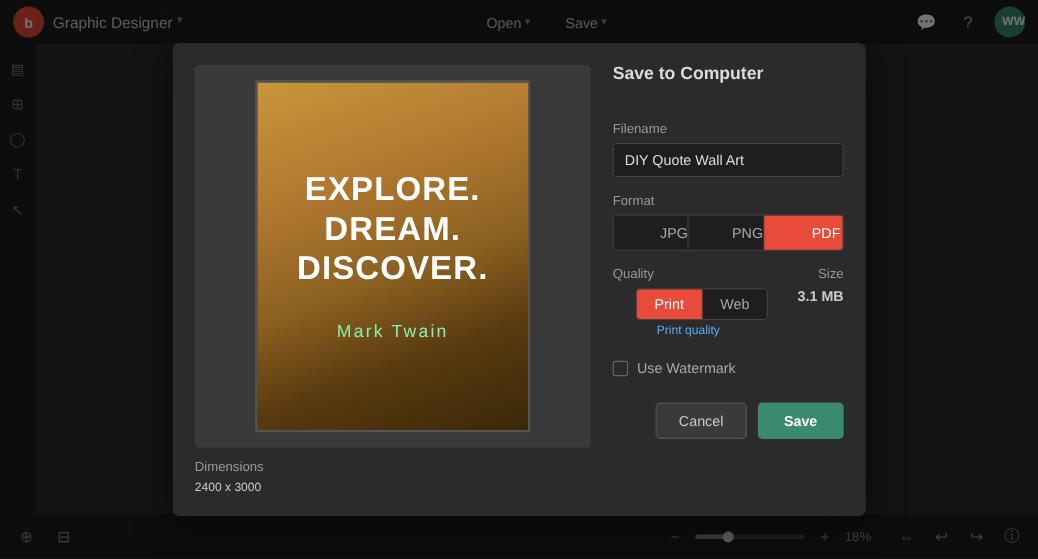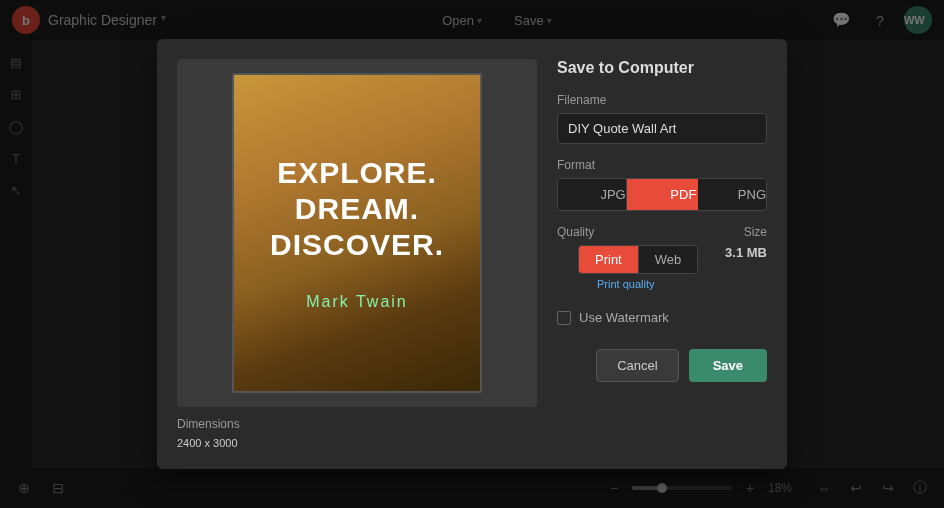--- a/index.html
+++ b/index.html
@@ -64,21 +64,21 @@
       display: flex; align-items: center; justify-content: center;
       color: #aaaaaa;
       cursor: pointer;
       border-radius: 4px;
       font-size: 15px;
     }
     .avatar {
       width: 28px; height: 28px;
       background: #3a8a6e;
       border-radius: 50%;
-      display: flex; align-items: center; justify-content: flex-start;
+      display: flex; align-items: center; justify-content: flex-end;
       color: white; font-size: 11px; font-weight: bold;
     }
 
     
     .sidebar {
       position: absolute;
       top: 40px; left: 0; bottom: 40px;
       width: 32px;
       background: #1e1e1e;
       display: flex;
@@ -248,20 +248,21 @@
     }
     .modal-title {
       color: #dddddd;
       font-size: 16px;
       font-weight: 600;
       margin-bottom: 16px;
     }
 
     .field-group {
       margin-bottom: 14px;
+      margin-top: 17px;
     }
     .field-label {
       color: #999;
       font-size: 12px;
       margin-bottom: 6px;
     }
     .text-input {
       width: 100%;
       background: #1e1e1e;
       border: 1px solid #444;
@@ -493,22 +494,22 @@
 
       <div class="field-group">
         <div class="field-label">Filename</div>
         <input class="text-input" type="text" value="DIY Quote Wall Art" style="">
       </div>
 
       <div class="format-group">
         <div class="field-label">Format</div>
         <div class="format-buttons">
           <button class="fmt-btn">JPG</button>
+          <button class="fmt-btn">PNG</button>
           <button class="fmt-btn active">PDF</button>
-          <button class="fmt-btn">PNG</button>
         </div>
       </div>
 
       <div class="quality-row">
         <div class="quality-left">
           <div class="quality-label">Quality</div>
           <div class="quality-buttons">
             <button class="qual-btn active">Print</button>
             <button class="qual-btn">Web</button>
           </div>

